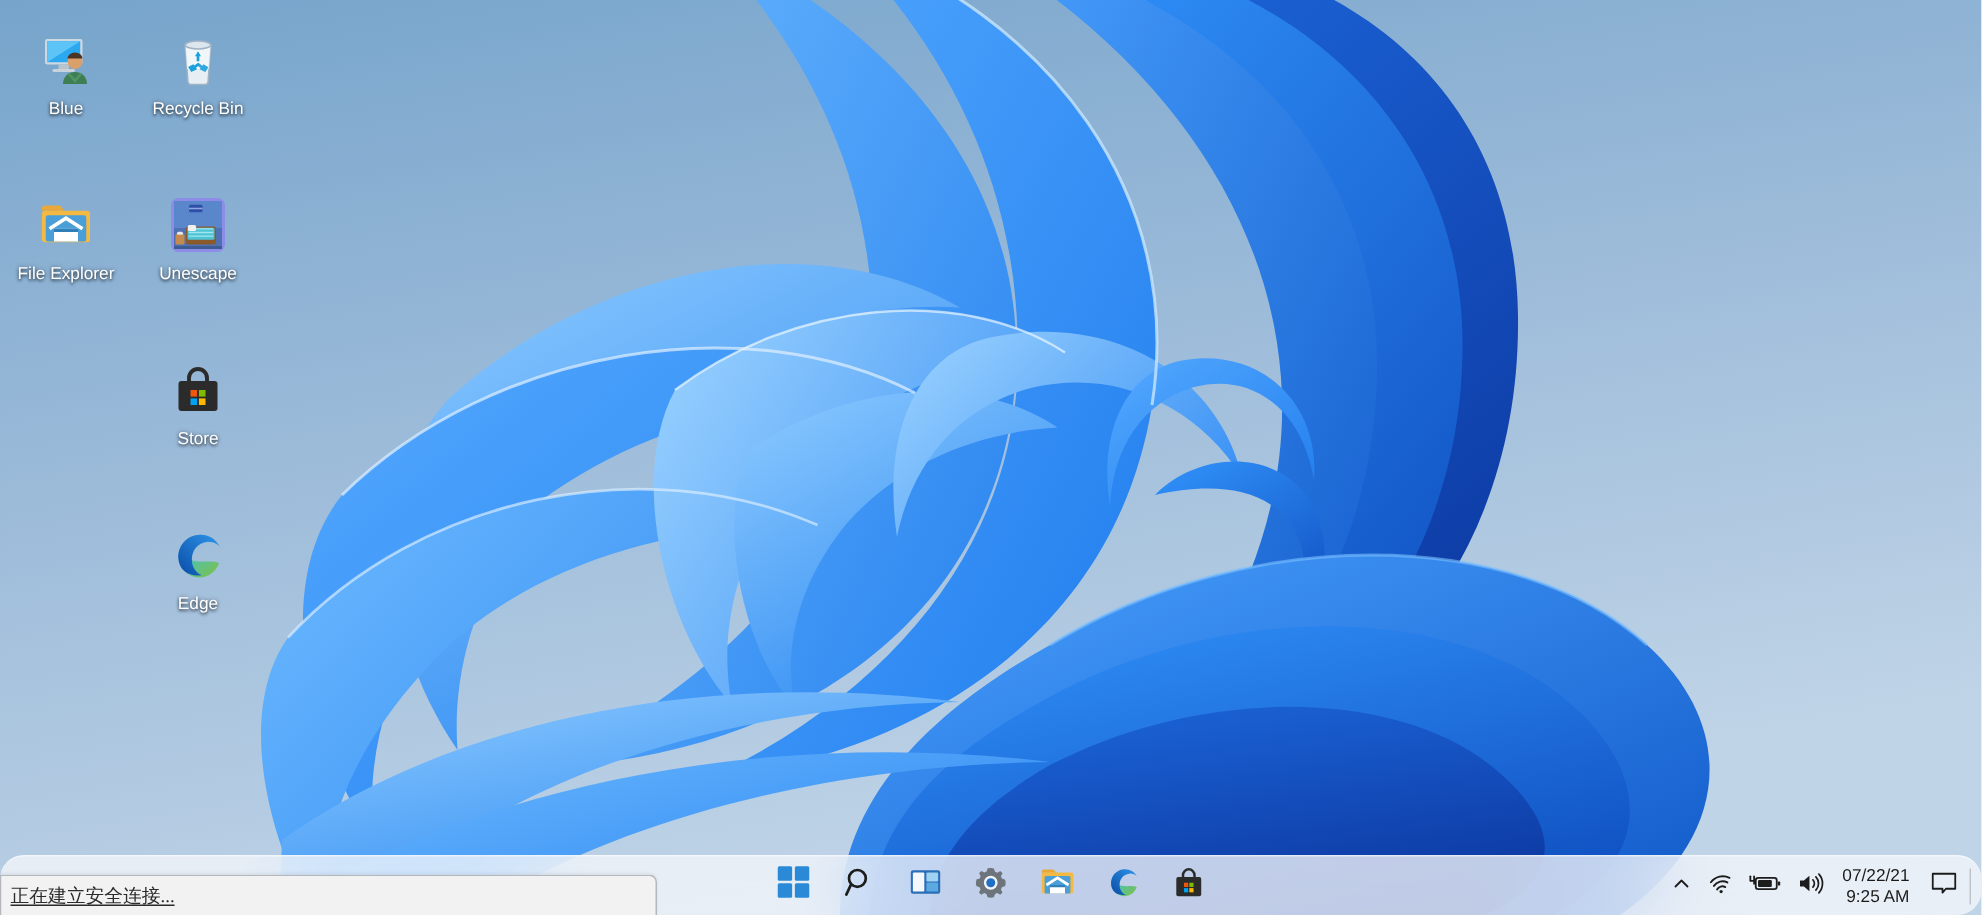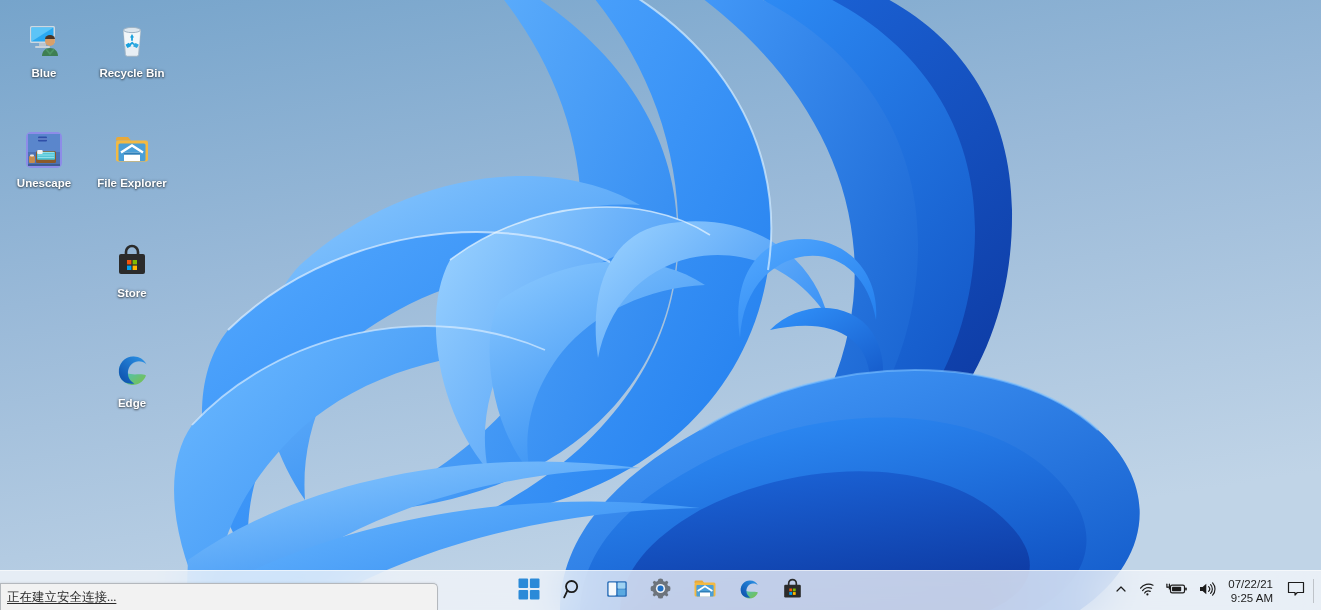--- a/index.html
+++ b/index.html
@@ -12,21 +12,21 @@
     background:linear-gradient(150deg,#7aa7cd 0%, #8fb4d6 28%, #a3c0dc 60%, #b2cbe2 82%, #bcd2e6 100%);
     overflow:hidden;
   }
   
   #wallpaper{ position:absolute; inset:0; }
   #wallpaper svg{ position:absolute; left:0; top:0; width:1321px; height:610px; }
 
   
   #icon-grid{
     position:absolute; left:0; top:8px; width:190px;
-    display:flex; flex-wrap:wrap; align-content:flex-start;font-weight:bold;
+    display:flex; flex-wrap:wrap; align-content:flex-start;
   }
   .desk-icon{
     width:88px; height:110px;
     display:flex; flex-direction:column; align-items:center;
     padding-top:12px; cursor:default;
   }
   .desk-icon .glyph{
     width:40px; height:40px; position:relative;
     display:flex; align-items:center; justify-content:center;
   }
@@ -36,21 +36,21 @@
     text-shadow:0 1px 2px rgba(0,0,0,.55), 0 0 3px rgba(0,0,0,.45);
     word-wrap:break-word;
   }
 
   
   #taskbar{
     position:absolute; left:0; bottom:0; width:1321px; height:40px;
     background:rgba(243,246,250,0.78);
     backdrop-filter:blur(22px);
     border-top:1px solid rgba(255,255,255,.55);
-    display:flex; align-items:center;
+    display:flex; align-items:center;border-radius:16px;
   }
   #tb-center{
     position:absolute; left:50%; transform:translateX(-50%);
     display:flex; align-items:center; gap:8px; height:40px;
   }
   .tb-btn{
     width:36px; height:36px; border-radius:5px;
     display:flex; align-items:center; justify-content:center;
     cursor:pointer;
   }
@@ -218,20 +218,34 @@
         <svg width="38" height="38" viewBox="0 0 38 38">
           <path d="M10.5 9 h17 l-1.8 24.5 a2 2 0 0 1 -2 1.8 h-9.4 a2 2 0 0 1 -2 -1.8 z" fill="#e7eef4" stroke="#9fb3c4" stroke-width="1"></path>
           <path d="M10.5 9 h17 l-1.2 16 h-14.6 z" fill="#f4f8fb" opacity=".75"></path>
           <ellipse cx="19" cy="9" rx="8.5" ry="2.6" fill="#dce6ee" stroke="#9fb3c4" stroke-width="1"></ellipse>
           <path d="M17 16.5 l2-3.4 l2 3.4 l-1.1 0 l0 3.3 l-1.8 0 l0 -3.3 z" fill="#19a0dd"></path>
           <path d="M14 26.3 l-1.6-3.5 l3.6-1.4 l.6 1 l2.9-1.6 l.9 1.6 l-2.9 1.6 l.6 1 z" fill="#19a0dd" transform="rotate(-8 19 23)"></path>
           <path d="M24.4 26.3 l1.6-3.5 l-3.6-1.4 l-.6 1 l-2.9-1.6 l-.9 1.6 l2.9 1.6 l-.6 1 z" fill="#19a0dd" transform="rotate(8 19 23)" opacity=".9"></path>
         </svg>
       </span>
       <span class="lbl">Recycle Bin</span>
+    </div>
+
+    <div class="desk-icon">
+      <span class="glyph">
+        <svg width="38" height="34" viewBox="0 0 38 34">
+          <path d="M3 6 a2 2 0 0 1 2-2 h10 l3 3.5 h-15 z" fill="#e8a93a"></path>
+          <rect x="3" y="7.5" width="32" height="21" rx="2" fill="#f3b942"></rect>
+          <rect x="5.5" y="10.5" width="27" height="17.5" rx="1.5" fill="#4a9fd8"></rect>
+          <path d="M11 28 v-8.5 h16 v8.5" fill="#ffffff"></path>
+          <path d="M11 19.5 h16 v2.2 h-16 z" fill="#2f7fb8"></path>
+          <path d="M8 19.5 L19 12.5 L30 19.5" fill="none" stroke="#ffffff" stroke-width="2.4"></path>
+        </svg>
+      </span>
+      <span class="lbl">File Explorer</span>
     </div>
 
     <div class="desk-icon">
       <span class="glyph">
         <svg width="38" height="38" viewBox="0 0 38 38">
           <rect x="1" y="1" width="36" height="36" rx="5" fill="#8d8ce8"></rect>
           <rect x="3" y="3" width="32" height="32" rx="3.5" fill="#5b7fc4"></rect>
           <rect x="3" y="3" width="32" height="18" fill="#5a86cc"></rect>
           <rect x="3" y="21" width="32" height="14" fill="#4d71b3"></rect>
           <rect x="13" y="5.5" width="9" height="5" rx="1" fill="#2f4fa8"></rect>
@@ -239,34 +253,20 @@
           <rect x="11" y="20" width="20" height="12" rx="1.5" fill="#8b5a2b"></rect>
           <rect x="12" y="20.8" width="18" height="8" rx="1" fill="#4fc3d6"></rect>
           <path d="M12.8 21.6 h16.4 M12.8 24 h16.4 M12.8 26.4 h16.4" stroke="#9fe6ef" stroke-width=".9"></path>
           <rect x="12.2" y="19" width="5.5" height="4" rx="1" fill="#f0f0f0"></rect>
           <rect x="4" y="25" width="6" height="7" rx="1" fill="#c58b4e"></rect>
           <rect x="5" y="23.5" width="4" height="2" rx="1" fill="#e8e8e8"></rect>
           <path d="M3 33 h32 v2 H3 z" fill="#3d5c94"></path>
         </svg>
       </span>
       <span class="lbl">Unescape</span>
-    </div>
-
-    <div class="desk-icon">
-      <span class="glyph">
-        <svg width="38" height="34" viewBox="0 0 38 34">
-          <path d="M3 6 a2 2 0 0 1 2-2 h10 l3 3.5 h-15 z" fill="#e8a93a"></path>
-          <rect x="3" y="7.5" width="32" height="21" rx="2" fill="#f3b942"></rect>
-          <rect x="5.5" y="10.5" width="27" height="17.5" rx="1.5" fill="#4a9fd8"></rect>
-          <path d="M11 28 v-8.5 h16 v8.5" fill="#ffffff"></path>
-          <path d="M11 19.5 h16 v2.2 h-16 z" fill="#2f7fb8"></path>
-          <path d="M8 19.5 L19 12.5 L30 19.5" fill="none" stroke="#ffffff" stroke-width="2.4"></path>
-        </svg>
-      </span>
-      <span class="lbl">File Explorer</span>
     </div>
 
     <div style="width:88px;height:110px"></div>
 
     <div class="desk-icon">
       <span class="glyph">
         <svg width="36" height="36" viewBox="0 0 36 36">
           <path d="M12 13 v-3 a6 6 0 0 1 12 0 v3" fill="none" stroke="#2b2b2b" stroke-width="2.6"></path>
           <rect x="5" y="12" width="26" height="20" rx="2" fill="#2b2b2b"></rect>
           <rect x="13" y="18" width="4.4" height="4.4" fill="#f2560d"></rect>

